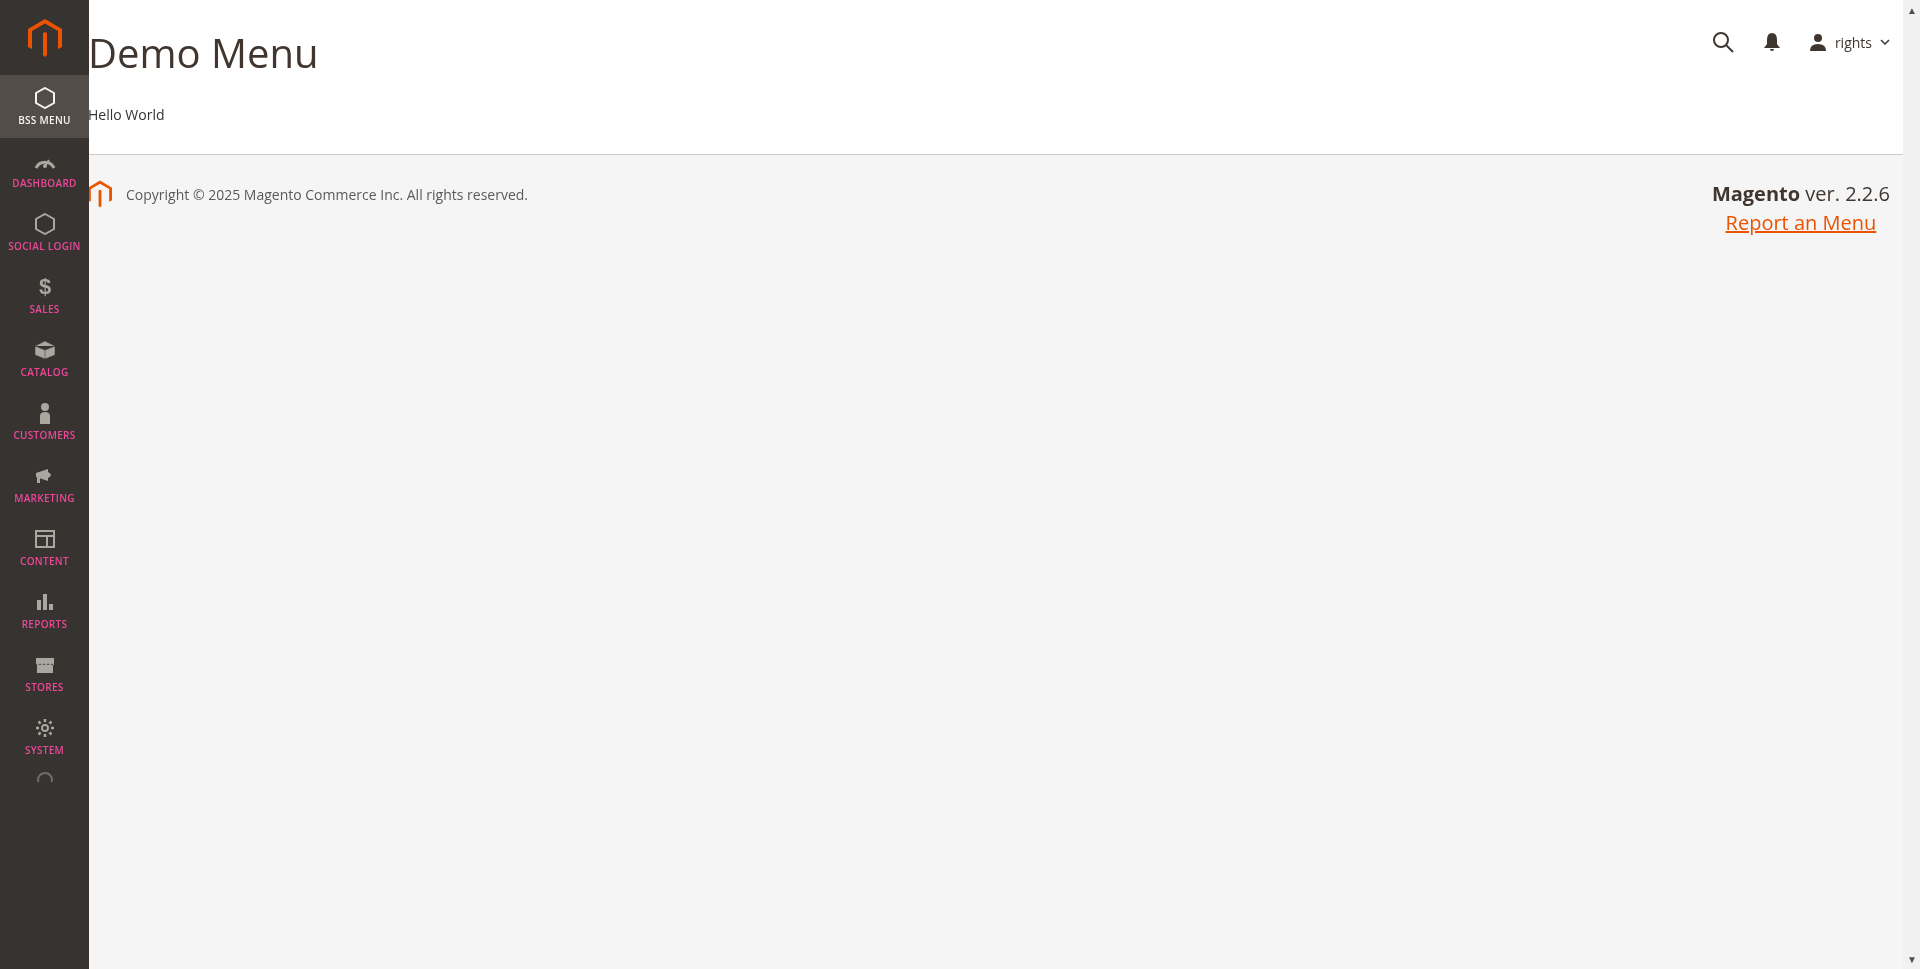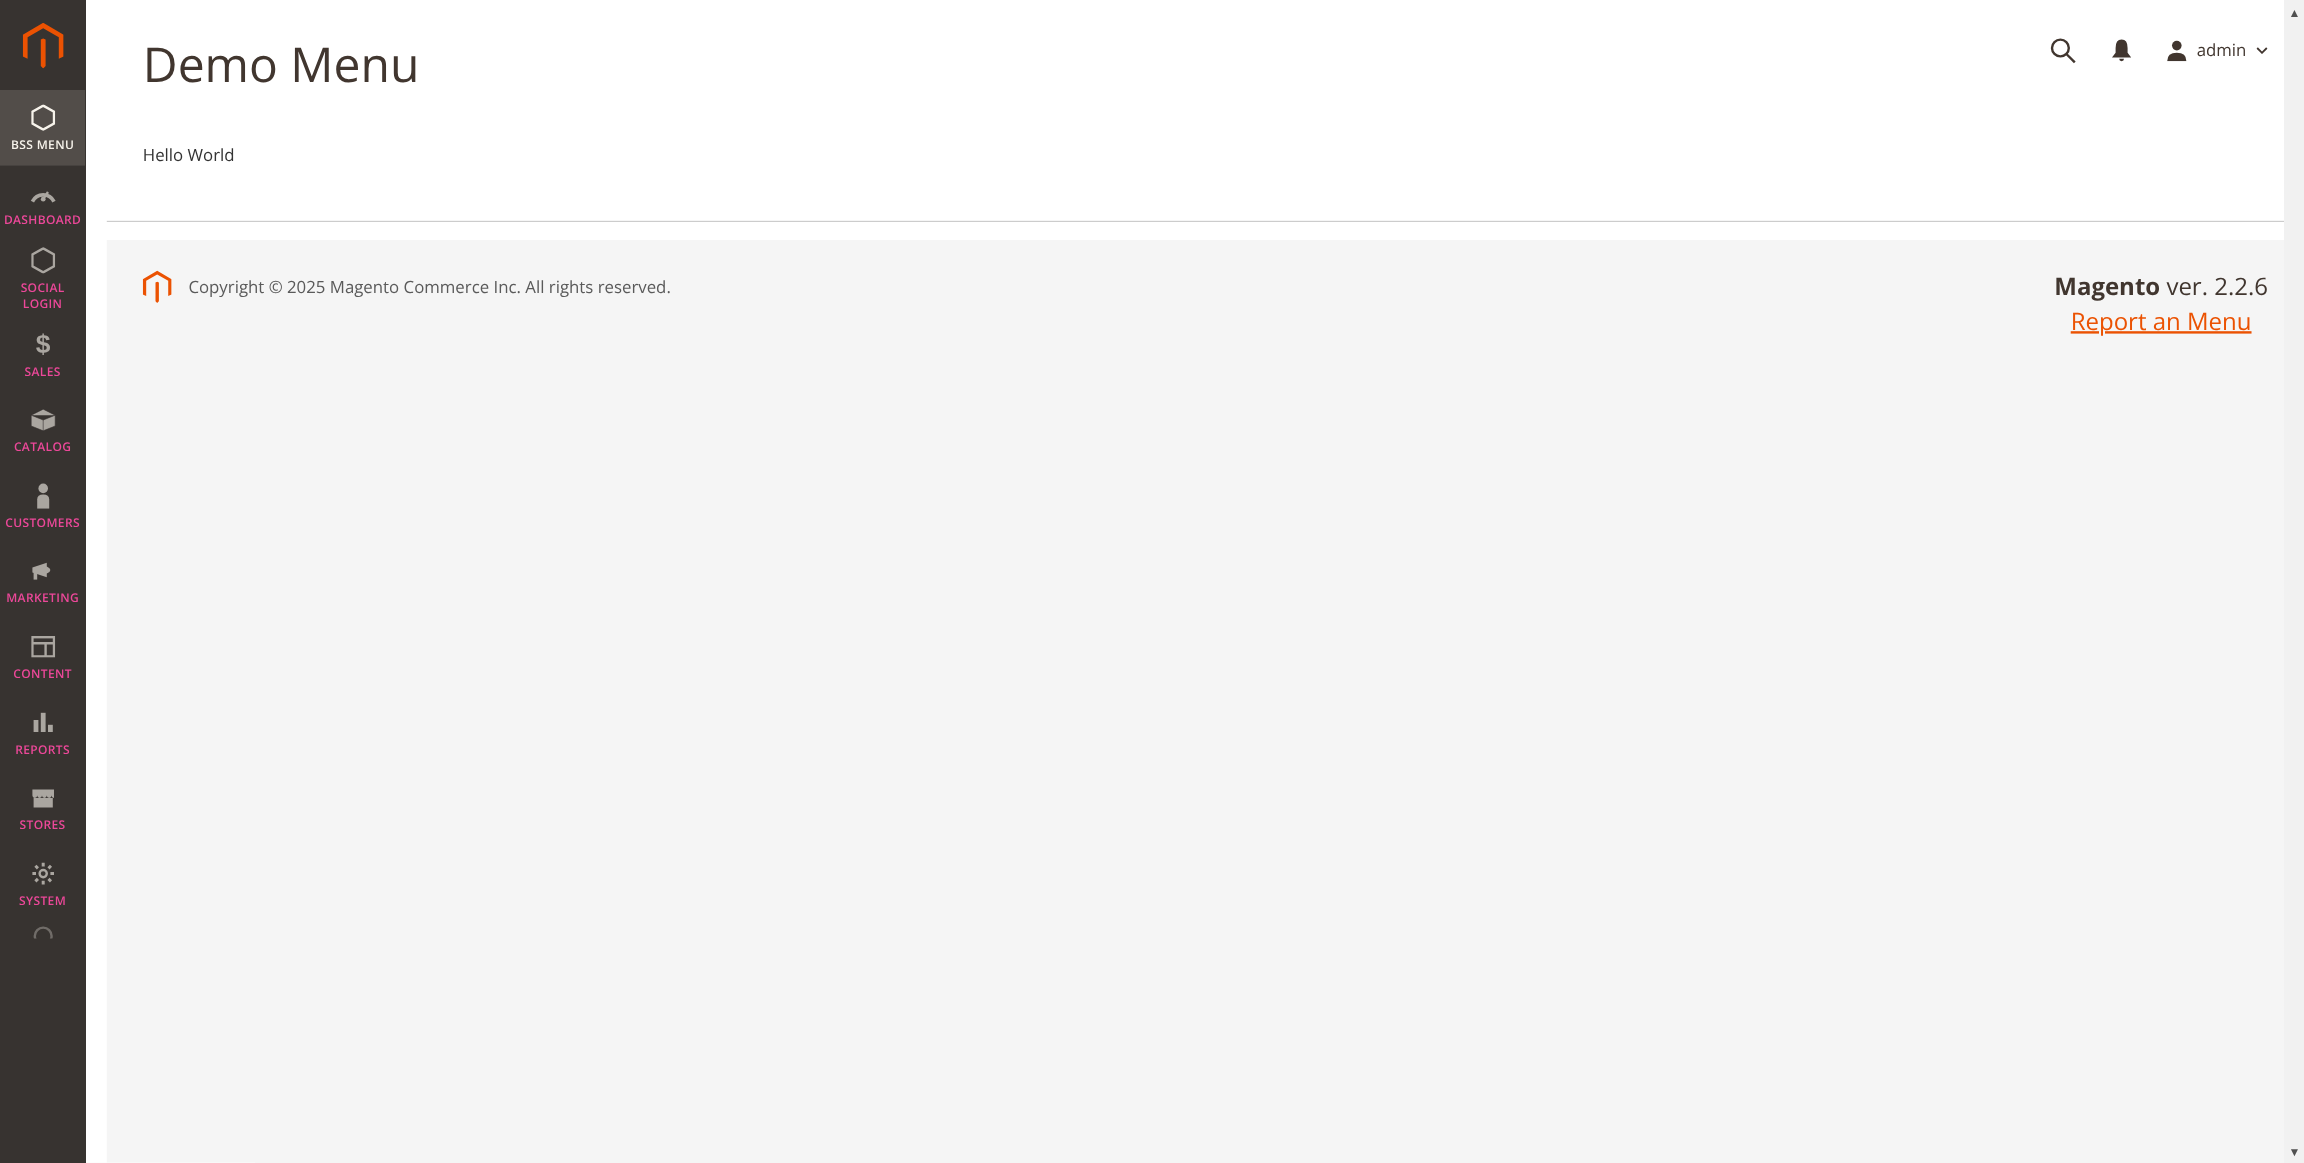--- a/index.html
+++ b/index.html
@@ -9,21 +9,21 @@
     }
     body {
       font-family: 'Open Sans', Arial, sans-serif;
       background: #fff;
       overflow-x: hidden;
     }
     .sidebar {
       position: fixed;
       left: 0;
       top: 0;
-      width: 71px;
+      width: 89px;
       height: 100vh;
       background: #373330;
       z-index: 100;
       overflow-y: auto;
     }
     .sidebar::-webkit-scrollbar {
       display: none;
     }
     .sidebar-logo {
       height: 75px;
@@ -54,25 +54,24 @@
       justify-content: center;
       margin-bottom: 4px;
     }
     .sidebar-item-label {
       font-size: 10px;
       font-weight: 600;
       letter-spacing: 0.3px;
       text-transform: uppercase;
     }
     .main-content {
-      margin-left: 89px;
+      margin-left: 58px;
       min-height: 100vh;
       display: flex;
       flex-direction: column;
-      gap: 15px;
     }
     .header-row {
       display: flex;
       align-items: flex-start;
       justify-content: space-between;
       padding: 25px 30px 10px 30px;
     }
     .page-title {
       font-size: 40px;
       font-weight: 400;
@@ -301,21 +300,21 @@
       <div class="header-icon-btn">
         <svg width="18" height="20" viewBox="0 0 18 20">
             <path d="M9 1 Q14 1 14 8 L14 12 L17 16 L1 16 L4 12 L4 8 Q4 1 9 1 Z M7 17 Q7 19 9 19 Q11 19 11 17" fill="#41362f"></path>
           </svg>
       </div>
       <div class="user-menu">
         <svg width="18" height="18" viewBox="0 0 18 18">
             <circle cx="9" cy="5" r="4" fill="#41362f"></circle>
             <path d="M1 18 Q1 11 9 11 Q17 11 17 18 Z" fill="#41362f"></path>
           </svg>
-        <span class="user-name">admin</span>
+        <span class="user-name">rights</span>
         <svg width="10" height="6" viewBox="0 0 10 6">
             <path d="M1 1 L5 5 L9 1" fill="none" stroke="#41362f" stroke-width="1.5"></path>
           </svg>
       </div>
     </div>
   </div>
 
   <div class="content-body">
     <div>Hello World</div>
   </div>

